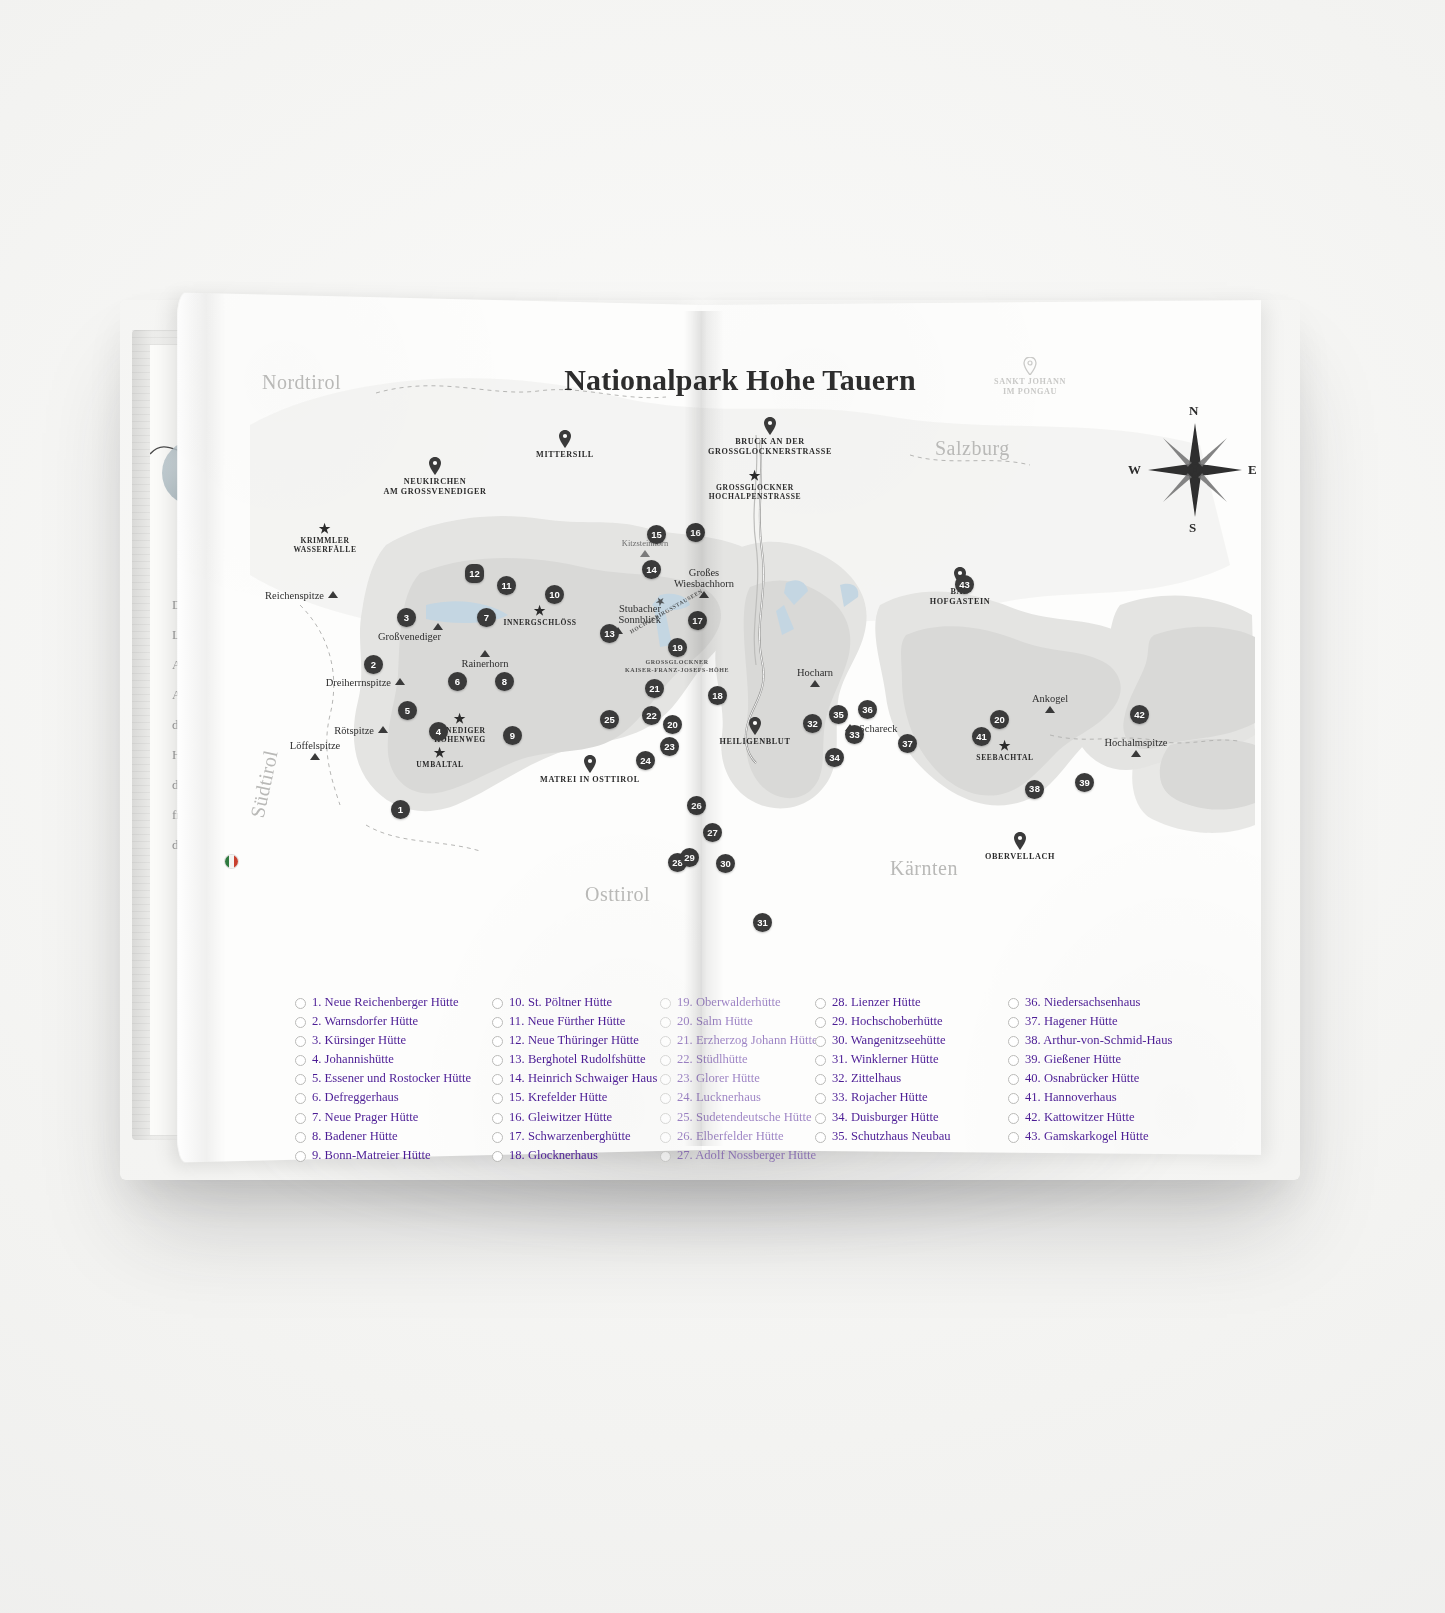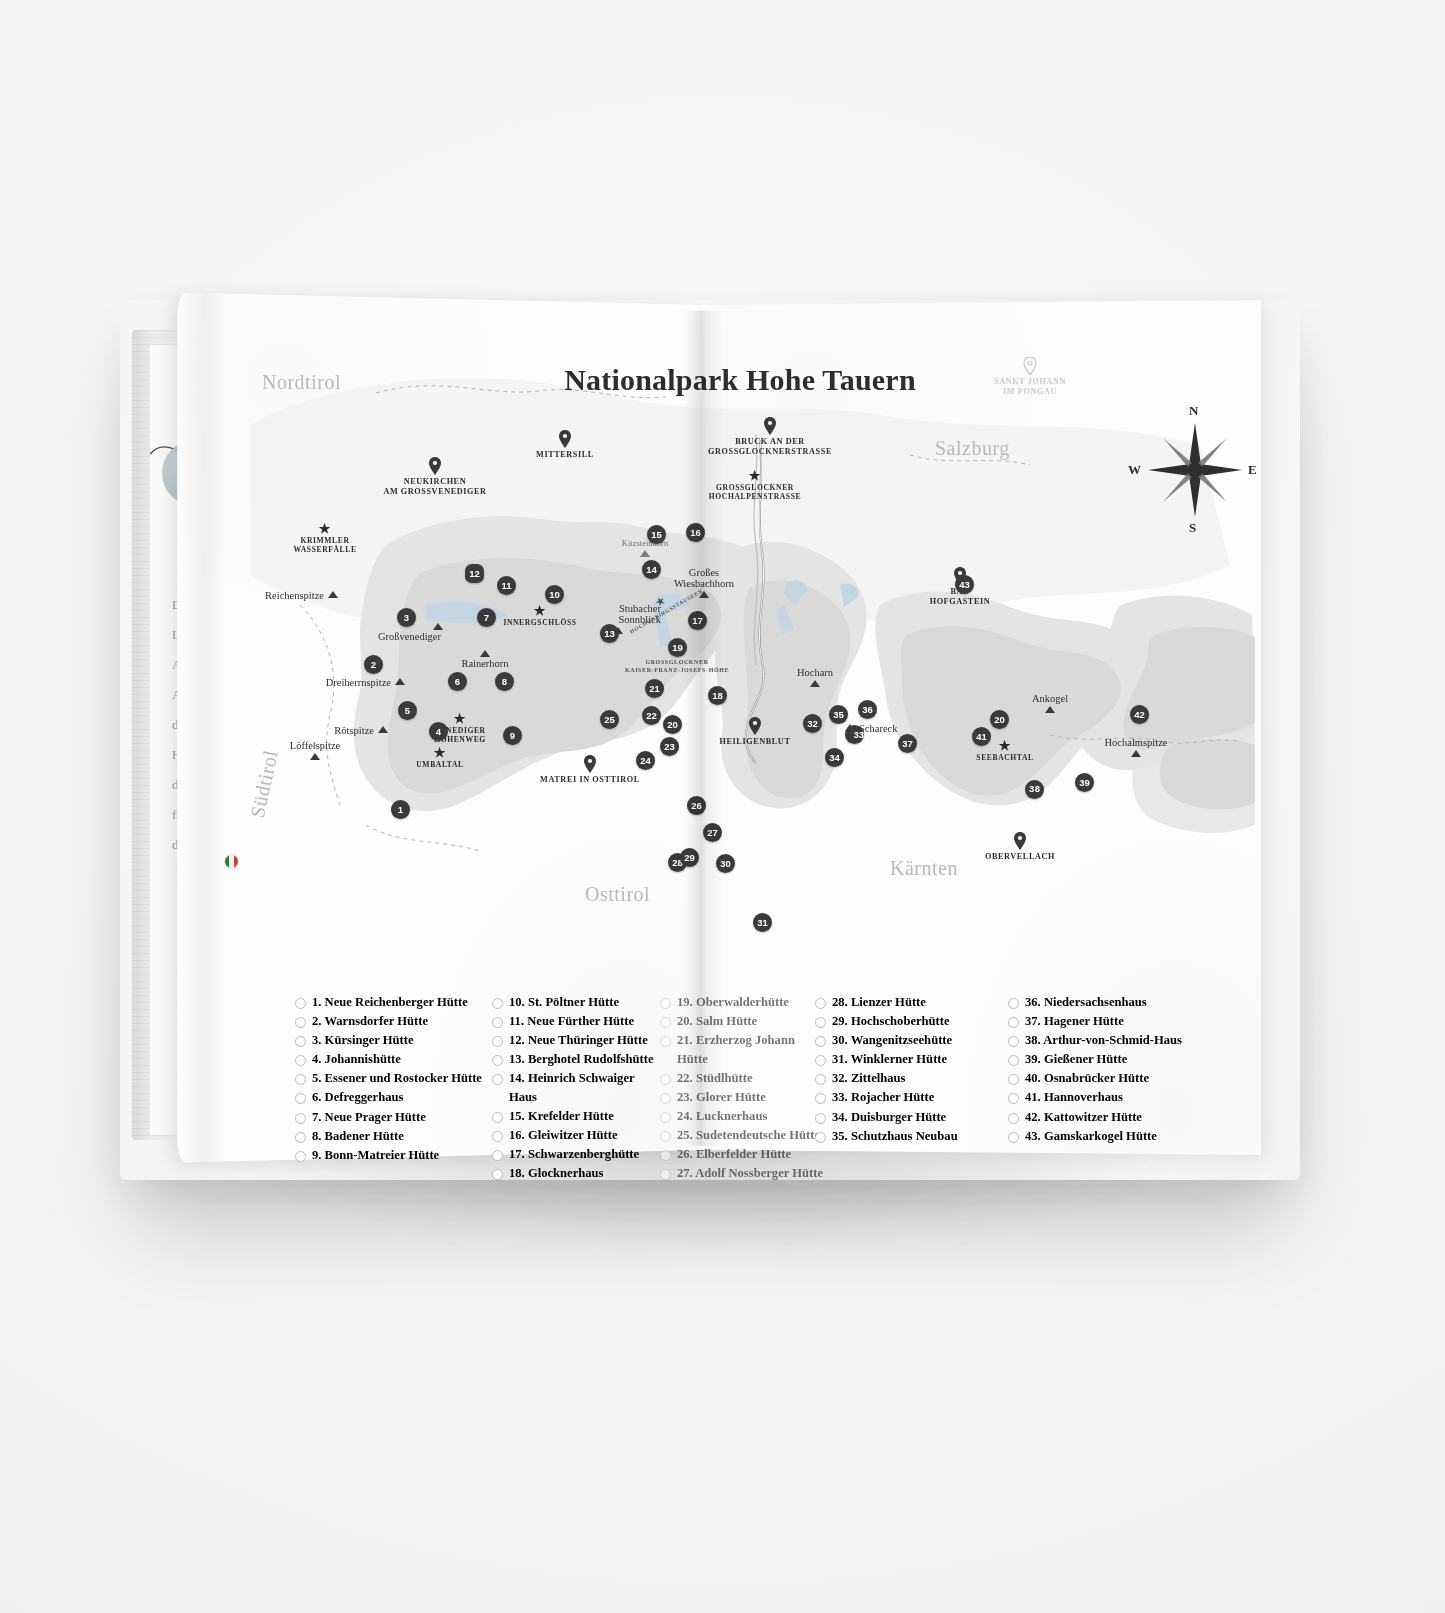--- a/index.html
+++ b/index.html
@@ -92,21 +92,21 @@
   .star .sg{display:block;font-size:13px;line-height:12px;margin-bottom:1px;}
 
   .hutnum{position:absolute;z-index:26;width:19px;height:19px;border-radius:50%;
       background:#3a3a3a;color:#fff;font-size:9.5px;line-height:19px;text-align:center;
       font-family:"Liberation Sans",sans-serif;font-weight:600;
       box-shadow:0 1px 2px rgba(0,0,0,.25);}
 
   .compass{position:absolute;left:940px;top:100px;width:130px;height:130px;z-index:26;}
 
   
-  .legend{position:absolute;z-index:30;font-size:12.6px;line-height:18.6px;color:#000000;font-weight:bold;}
+  .legend{position:absolute;z-index:30;font-size:12.6px;line-height:18.6px;color:#4c1d95;}
   .legend .row{display:flex;align-items:flex-start;gap:6px;margin-bottom:.5px;}
   .legend .bullet{flex:0 0 auto;width:9px;height:9px;border-radius:50%;border:1.2px solid #b9b9b7;
       margin-top:5px;background:#fff;}
   .col1{left:105px;top:688px;width:195px;}
   .col2{left:302px;top:688px;width:170px;}
   .col3{left:470px;top:688px;width:165px;opacity:.55;}
   .col4{left:625px;top:688px;width:186px;}
   .col5{left:818px;top:688px;width:200px;}
 
   .flagdot{position:absolute;left:35px;top:550px;width:13px;height:13px;border-radius:50%;z-index:24;
@@ -417,21 +417,21 @@
     <div class="hutnum" style="left:470px;top:432px;">23</div>
     <div class="hutnum" style="left:446px;top:446px;">24</div>
     <div class="hutnum" style="left:410px;top:405px;">25</div>
     <div class="hutnum" style="left:497px;top:491px;">26</div>
     <div class="hutnum" style="left:513px;top:518px;">27</div>
     <div class="hutnum" style="left:478px;top:548px;">28</div>
     <div class="hutnum" style="left:490px;top:543px;">29</div>
     <div class="hutnum" style="left:526px;top:549px;">30</div>
     <div class="hutnum" style="left:563px;top:608px;">31</div>
     <div class="hutnum" style="left:613px;top:409px;">32</div>
-    <div class="hutnum" style="left:655px;top:420px;text-align:right;">33</div>
+    <div class="hutnum" style="left:655px;top:420px;">33</div>
     <div class="hutnum" style="left:635px;top:443px;">34</div>
     <div class="hutnum" style="left:639px;top:400px;">35</div>
     <div class="hutnum" style="left:668px;top:395px;">36</div>
     <div class="hutnum" style="left:708px;top:429px;">37</div>
     <div class="hutnum" style="left:835px;top:475px;font-family:Liberation Mono, monospace;">38</div>
     <div class="hutnum" style="left:885px;top:468px;">39</div>
     <div class="hutnum" style="left:800px;top:405px;">20</div>
     <div class="hutnum" style="left:782px;top:422px;">41</div>
     <div class="hutnum" style="left:940px;top:400px;">42</div>
     <div class="hutnum" style="left:765px;top:270px;">43</div>

